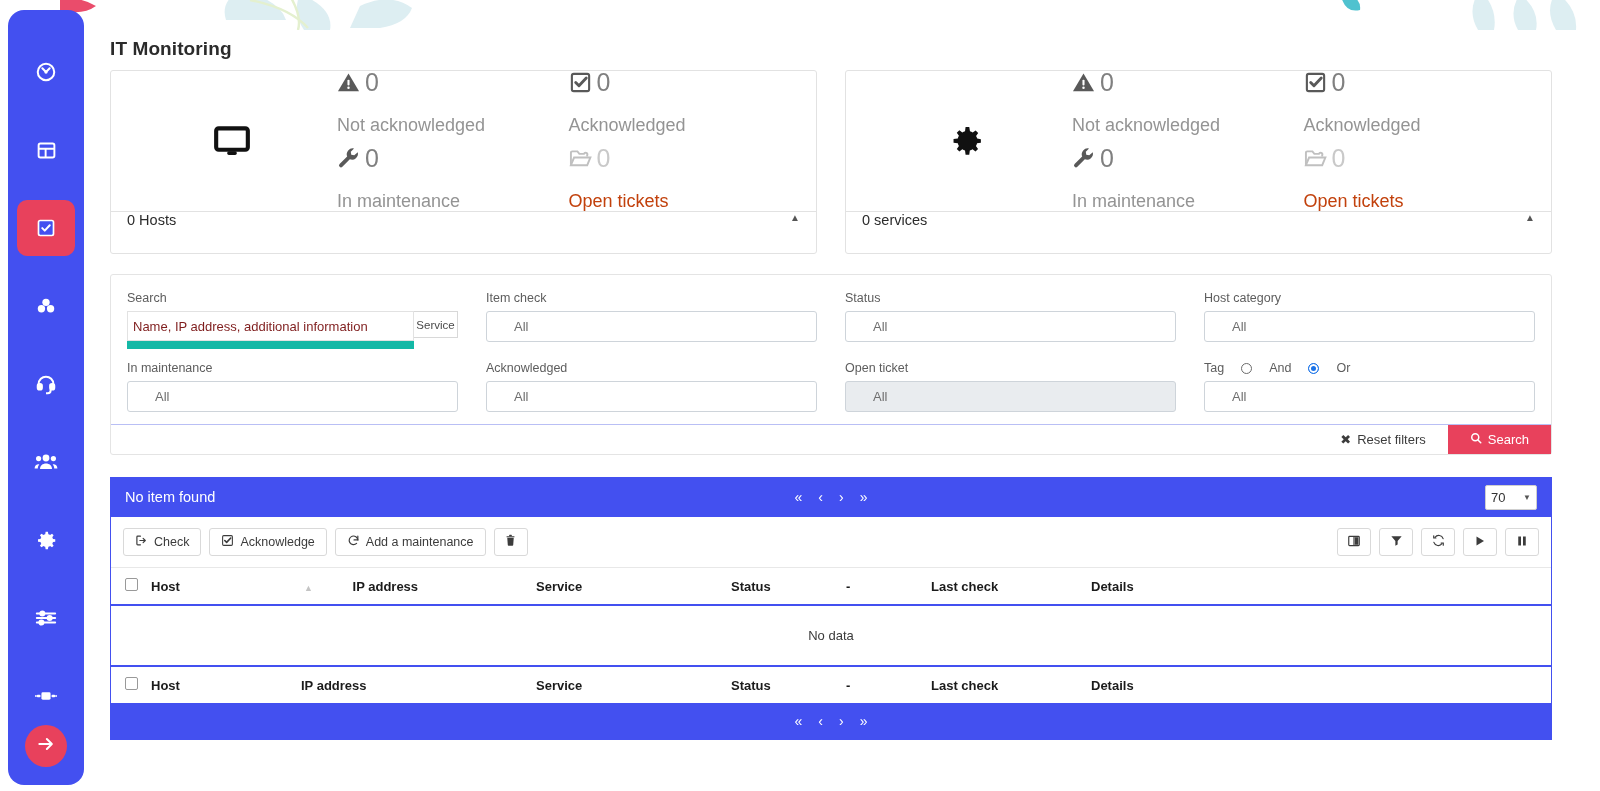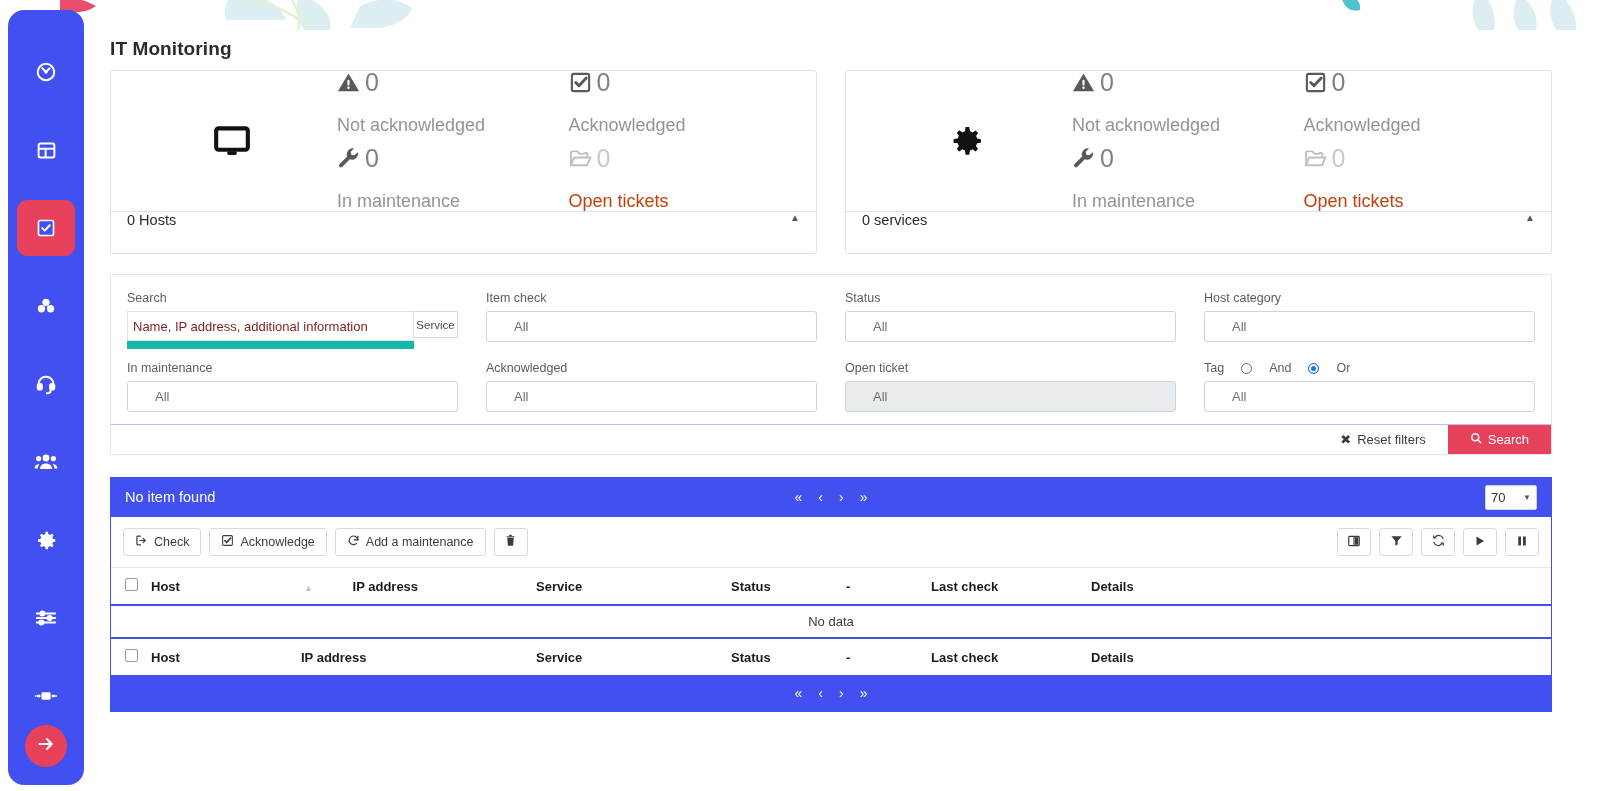--- a/index.html
+++ b/index.html
@@ -152,21 +152,21 @@
   }
   tfoot th {
     font-size: 13px; color: #1b1b1b; text-align: left; font-weight: bold;
     padding: 10px 0; border-top: 2px solid #4350f0;
   }
   .col-chk { width: 40px; padding-left: 14px !important; }
   .chk { width: 13px; height: 13px; border: 1px solid #999; border-radius: 2px; display: inline-block; cursor: pointer; }
   .c-host { width: 150px; } .c-ip { width: 235px; } .c-svc { width: 195px; }
   .c-status { width: 115px; } .c-dash { width: 85px; } .c-last { width: 160px; }
   .sort-caret { color: #c4c4c4; font-size: 9px; margin-left: 3px; }
-  .no-data { text-align: center; font-size: 13px; color: #3a3a3a; padding: 8px 0; }
+  .no-data { text-align: center; font-size: 13px; color: #3a3a3a; padding: 22px 0; }
   .tfooter-bar { background: #4350f0; height: 36px; display: flex; align-items: center; justify-content: center; gap: 16px; color: #fff; font-size: 14px; }
   .tfooter-bar span { cursor: pointer; }
 </style>
 </head>
 <body>
 
 <div class="deco">
   <svg width="1600" height="30" viewBox="0 0 1600 30">
     <path d="M60 0 q20 -4 36 6 q-14 10 -36 4z" fill="#ea4c6b"></path>
     <path d="M240 -10 q40 10 46 30 h-60 q-6 -18 14 -30z" fill="#ddeef2"></path>

